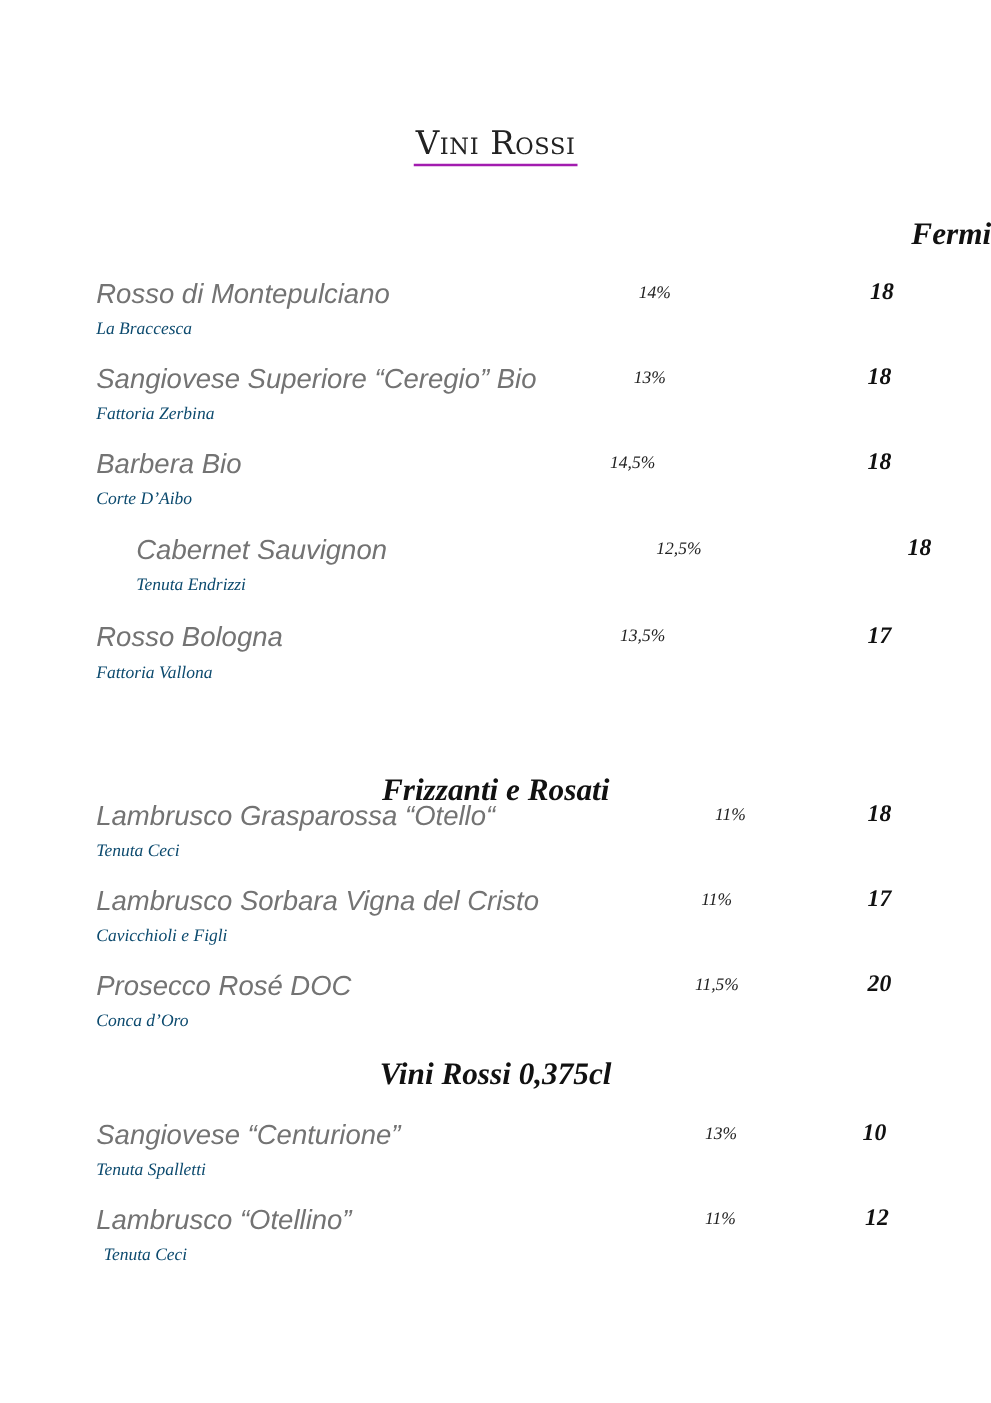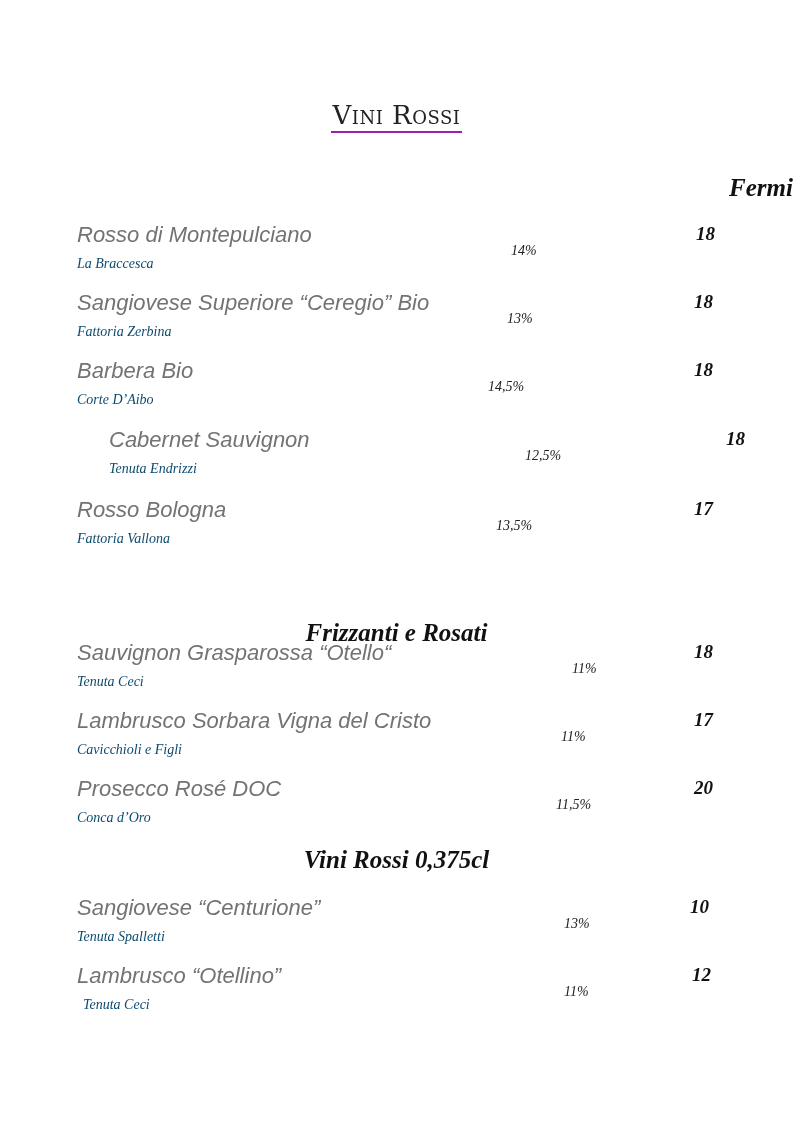--- a/index.html
+++ b/index.html
@@ -15,21 +15,21 @@
     font-family:"Liberation Serif", serif; font-style:italic; font-weight:bold;
     font-size:25px; color:#111;
   }
   .wine { position:absolute; left:77px; width:650px; height:60px; }
   .wine .name {
     position:absolute; left:0; top:0;
     font-family:Liberation Sans, sans-serif; font-style:italic; font-size:22px; color:#737373;
     white-space:nowrap;
   }
   .wine .abv {
-    position:absolute; top:21px;
+    position:absolute; top:5px;
     font-family:"Liberation Serif", serif; font-style:italic; font-size:14px; color:#222;
   }
   .wine .price {
     position:absolute; top:1px; right:12px;
     font-family:"Liberation Serif", serif; font-style:italic; font-weight:bold; font-size:19px; color:#111;
   }
   .wine .producer {
     position:absolute; left:0; top:34px;
     font-family:Liberation Serif, serif; font-style:italic; font-size:14px; color:#0c4a6e;
     white-space:nowrap;
@@ -69,21 +69,21 @@
 <div class="wine" style="top:497px;text-align:center;">
   <span class="name">Rosso Bologna</span>
   <span class="abv" style="left:419px;">13,5%</span>
   <span class="price" style="right:14px;">17</span>
   <span class="producer">Fattoria Vallona</span>
 </div>
 
 <div class="section-title" style="top:619px;">Frizzanti e Rosati</div>
 
 <div class="wine" style="top:640px;">
-  <span class="name">Sauvignon Grasparossa “Otello“</span>
+  <span class="name">Lambrusco Grasparossa “Otello“</span>
   <span class="abv" style="left:495px;">11%</span>
   <span class="price" style="right:14px;">18</span>
   <span class="producer">Tenuta Ceci</span>
 </div>
 <div class="wine" style="top:708px;">
   <span class="name">Lambrusco Sorbara Vigna del Cristo</span>
   <span class="abv" style="left:484px;">11%</span>
   <span class="price" style="right:14px;">17</span>
   <span class="producer">Cavicchioli e Figli</span>
 </div>

